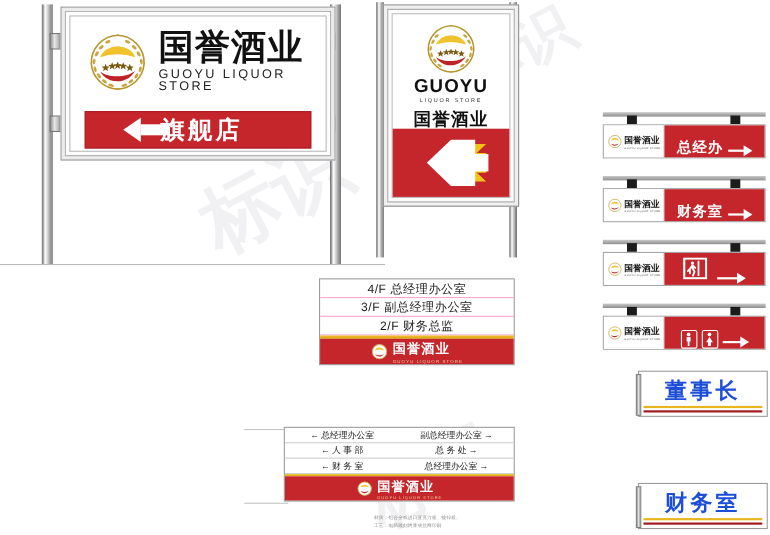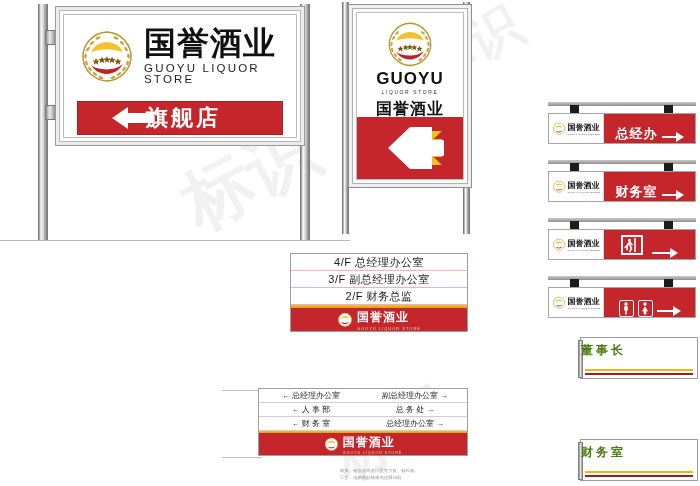--- a/index.html
+++ b/index.html
@@ -104,22 +104,22 @@
   .wide-red { height:22px; background:#C4262B; display:flex; align-items:center;
               justify-content:center; gap:4px; }
   .shadow-plate { position:absolute; left:222px; top:390px; width:40px; height:68px;
                   border-top:1px solid #c4c4c4; border-bottom:1px solid #c4c4c4; }
 
   
   .plate { position:absolute; width:118px; height:42px; background:#fff;
            border:1px solid #9b9b9b; }
   .plate-ear { position:absolute; left:-3px; top:2px; width:5px; height:38px;
                background:linear-gradient(90deg,#8d8d8d,#e2e2e2,#a0a0a0); border:1px solid #7f7f7f; }
-  .plate-txt { position:absolute; left:0; right:0; top:4px; text-align:left;
-               font-size:12px; font-weight:bold; color:#4d7c0f; letter-spacing:3px; }
+  .plate-txt { position:absolute; left:0; right:0; top:4px; text-align:center;
+               font-size:20px; font-weight:bold; color:#1d4ed8; letter-spacing:3px; }
   .plate-gold { position:absolute; left:4px; right:4px; bottom:7px; height:2.5px; background:#E8B51E; }
   .plate-red  { position:absolute; left:4px; right:4px; bottom:3px; height:2.5px; background:#A01B20; }
 
   
   .spec { position:absolute; left:340px; top:468px; font-size:4.2px;
           color:#8d8d8d; line-height:1.55; letter-spacing:.2px; }
 </style>
 </head>
 <body>
 

